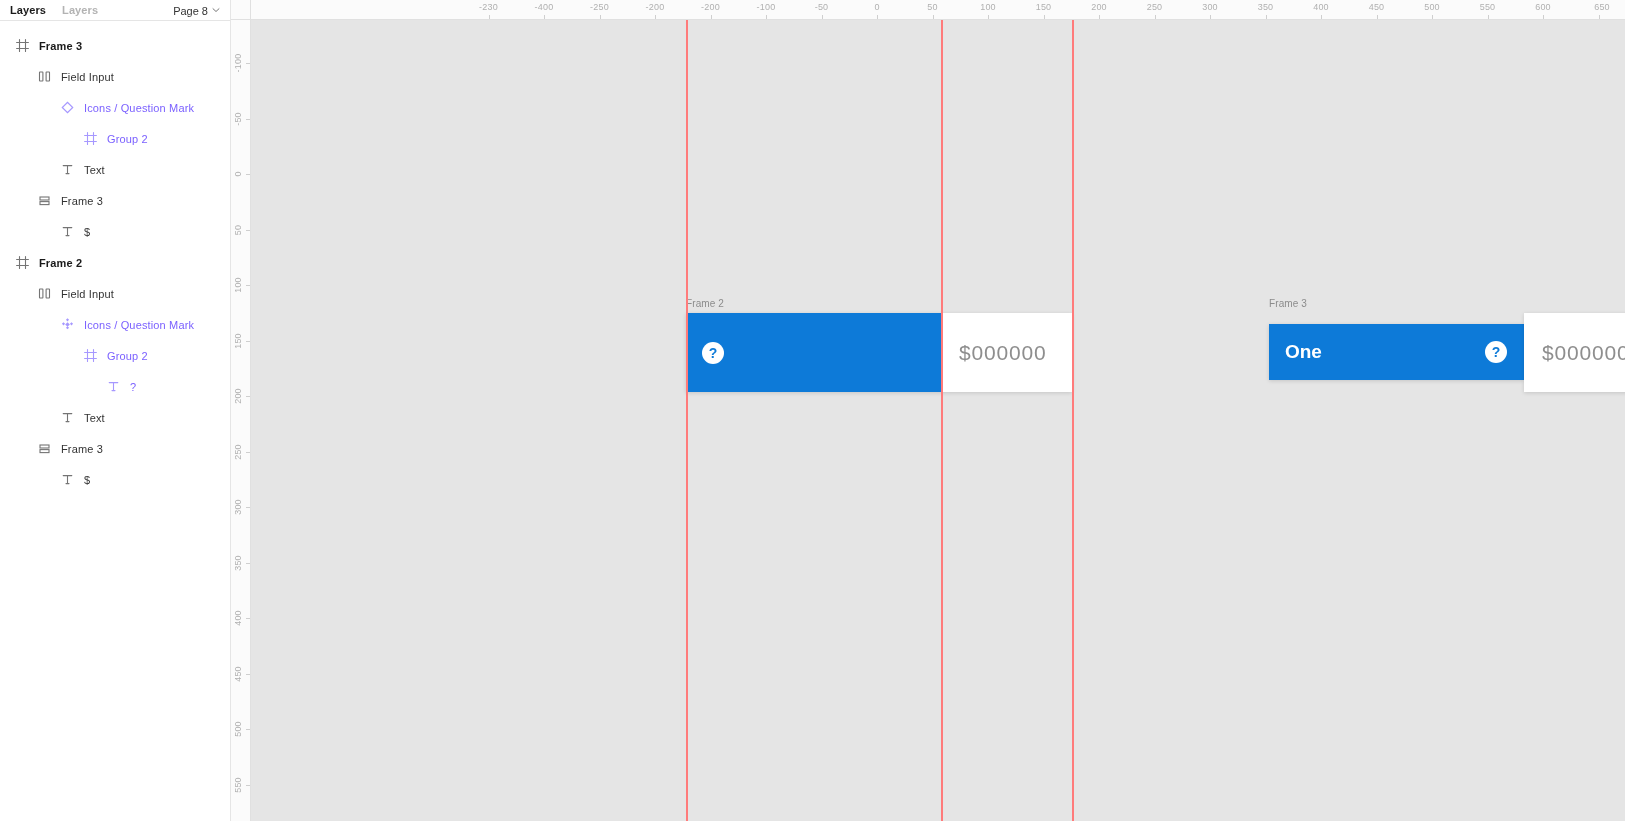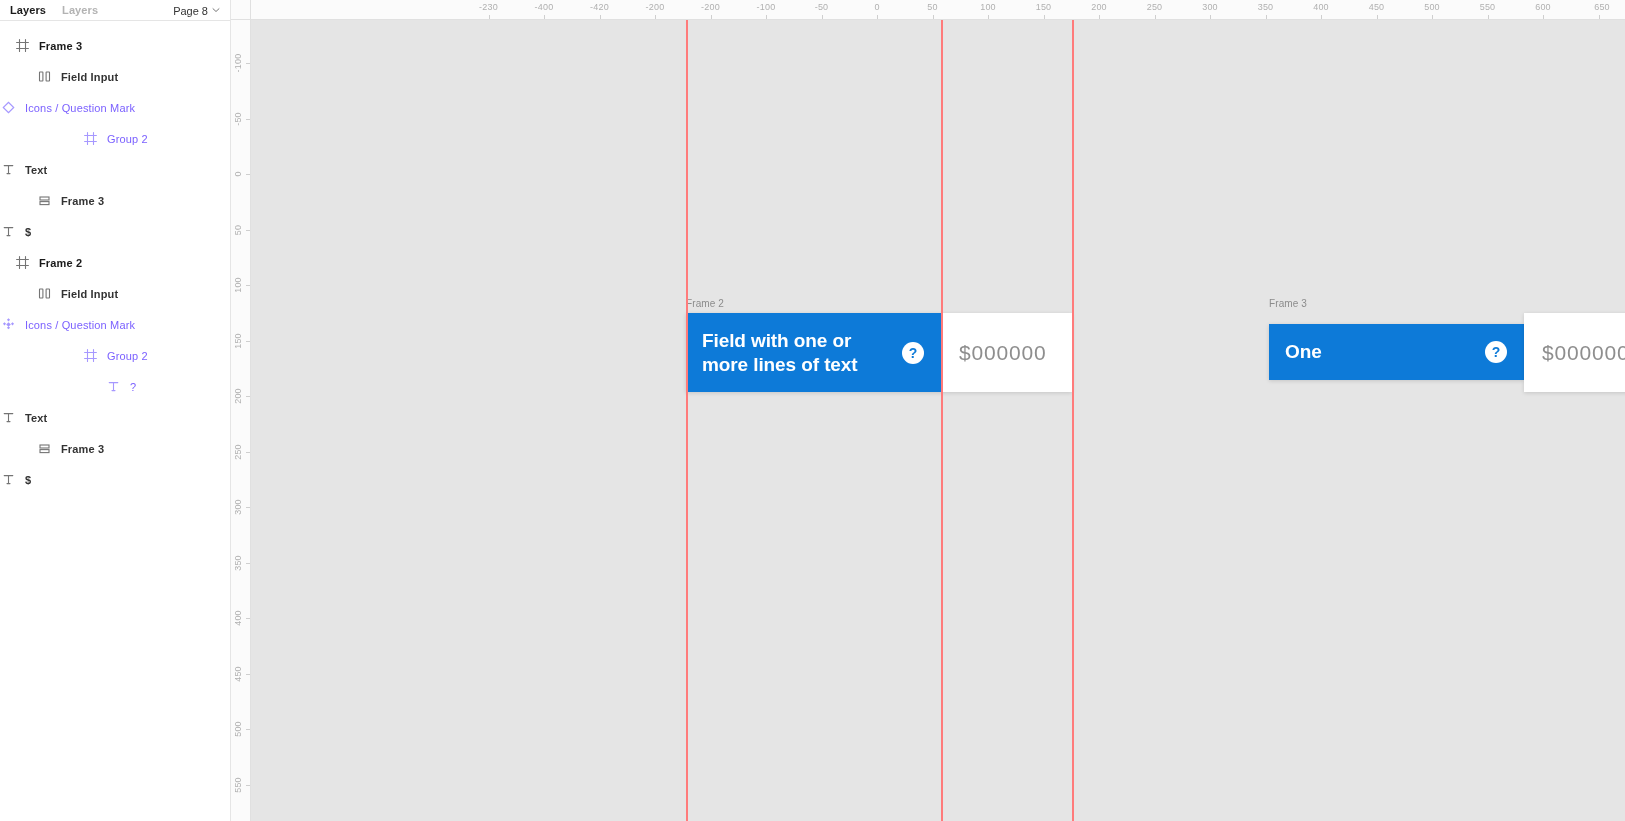--- a/index.html
+++ b/index.html
@@ -98,26 +98,26 @@
   .layer-icon svg { display: block; }
 
   .layer-label {
     font-size: 11px;
     letter-spacing: 0.15px;
   }
 
   
   .ind-0 { padding-left: 14px; }
   .ind-1 { padding-left: 36px; }
-  .ind-2 { }
+  .ind-2 { padding-left: 59px; }
   .ind-3 { padding-left: 82px; }
   .ind-4 { padding-left: 105px; }
 
   .lbl-frame  { color: #1a1a1a; font-weight: 600; }
-  .lbl-plain  { color: #333333; font-weight: 700; }
+  .lbl-plain  { color: #333333; font-weight: 400; }
   .lbl-comp   { color: #7b61ff; font-weight: 400; }
 
   .ic-grey  { color: #747474; }
   .ic-comp  { color: #a698ff; }
 
   
   #canvas-area {
     position: relative;
     flex: 1 1 auto;
     height: 821px;
@@ -442,22 +442,20 @@
     <div id="canvas">
 
       <div class="guide" style="left: 435px; background: rgb(255, 123, 123);"></div>
       <div class="guide" style="left: 690px; background: rgb(255, 123, 123);"></div>
       <div class="guide" style="left: 821px; background: rgb(255, 123, 123);"></div>
 
       <div class="frame-wrap" id="frame2" style="left:435px; top:293px;">
         <div class="frame-name">Frame 2</div>
         <div class="field-row">
           <div class="field-label" style="background: rgb(13, 122, 216);">
-            <div class="txt">Field with one or
-more lines of text</div>
             <div class="qm" style="color: rgb(13, 122, 216);">?</div>
           </div>
           <div class="field-value" style="color: rgb(142, 142, 142);">$000000</div>
         </div>
       </div>
 
       <div class="frame-wrap" id="frame3" style="left:1018px; top:293px;">
         <div class="frame-name">Frame 3</div>
         <div class="field-row">
           <div class="field-label" style="background: rgb(13, 122, 216);">
@@ -468,21 +466,21 @@
         </div>
       </div>
 
     </div>
 
     <div id="ruler-h">
         <div class="rh-label" style="left: 257.5px;">-230</div>
         <div class="rh-tick" style="left: 257.5px;"></div>
         <div class="rh-label" style="left: 313px;">-400</div>
         <div class="rh-tick" style="left: 313px;"></div>
-        <div class="rh-label" style="left: 368.5px;">-420</div>
+        <div class="rh-label" style="left: 368.5px;">-250</div>
         <div class="rh-tick" style="left: 368.5px;"></div>
         <div class="rh-label" style="left: 424px;">-200</div>
         <div class="rh-tick" style="left: 424px;"></div>
         <div class="rh-label" style="left: 479.5px;">-200</div>
         <div class="rh-tick" style="left: 479.5px;"></div>
         <div class="rh-label" style="left: 535px;">-100</div>
         <div class="rh-tick" style="left: 535px;"></div>
         <div class="rh-label" style="left: 590.5px;">-50</div>
         <div class="rh-tick" style="left: 590.5px;"></div>
         <div class="rh-label" style="left: 646px;">0</div>

